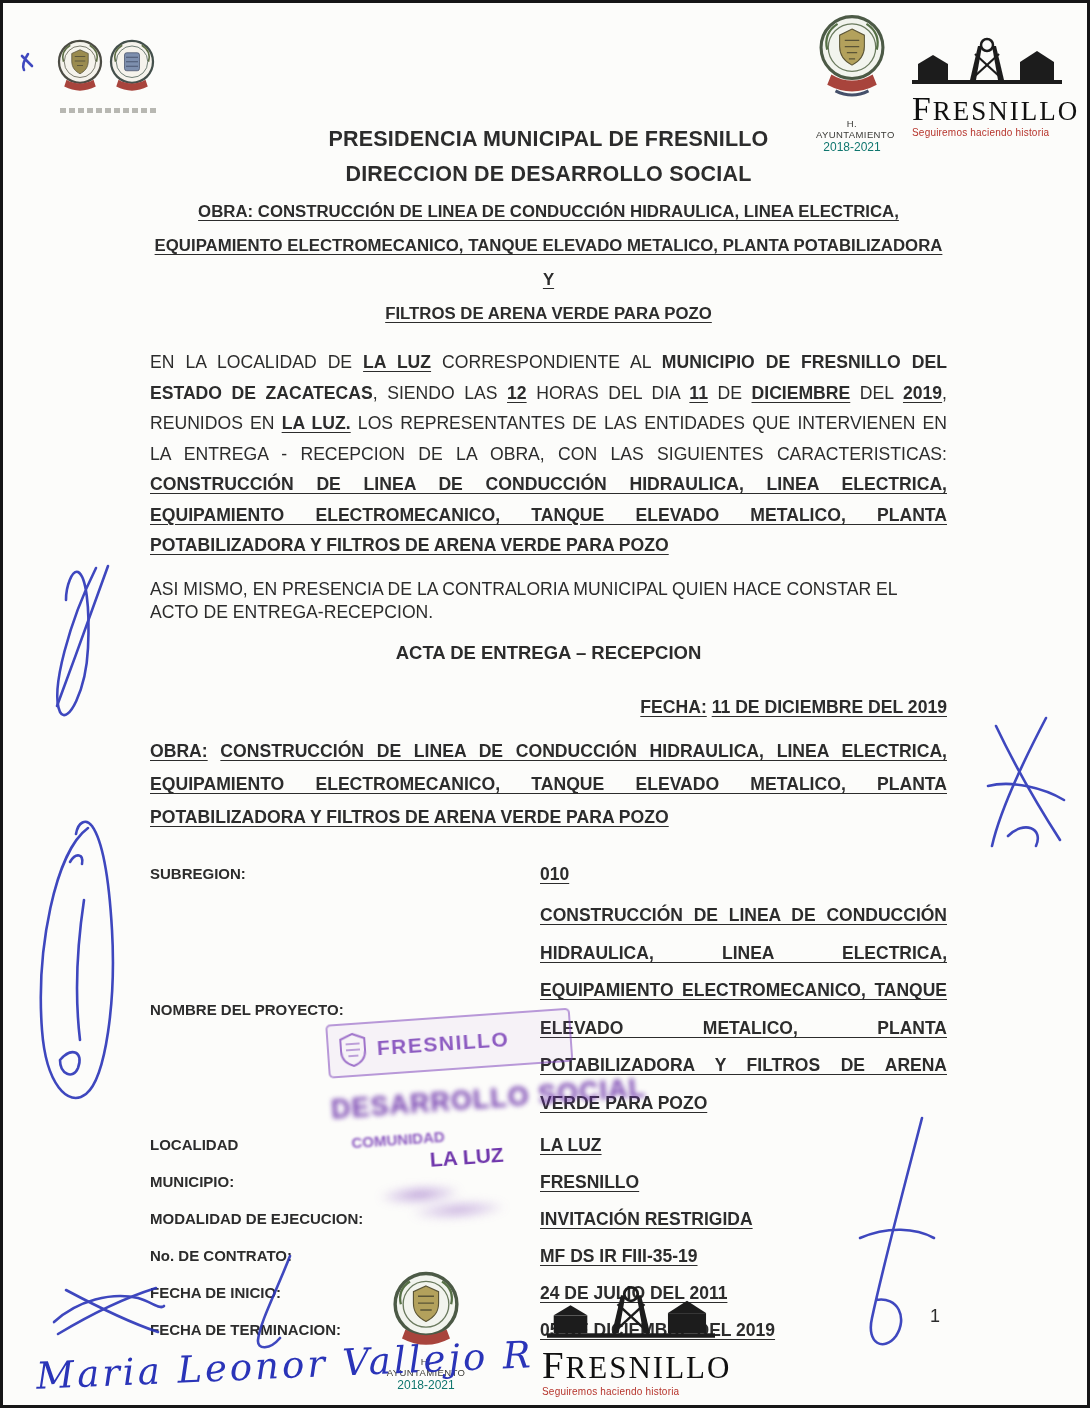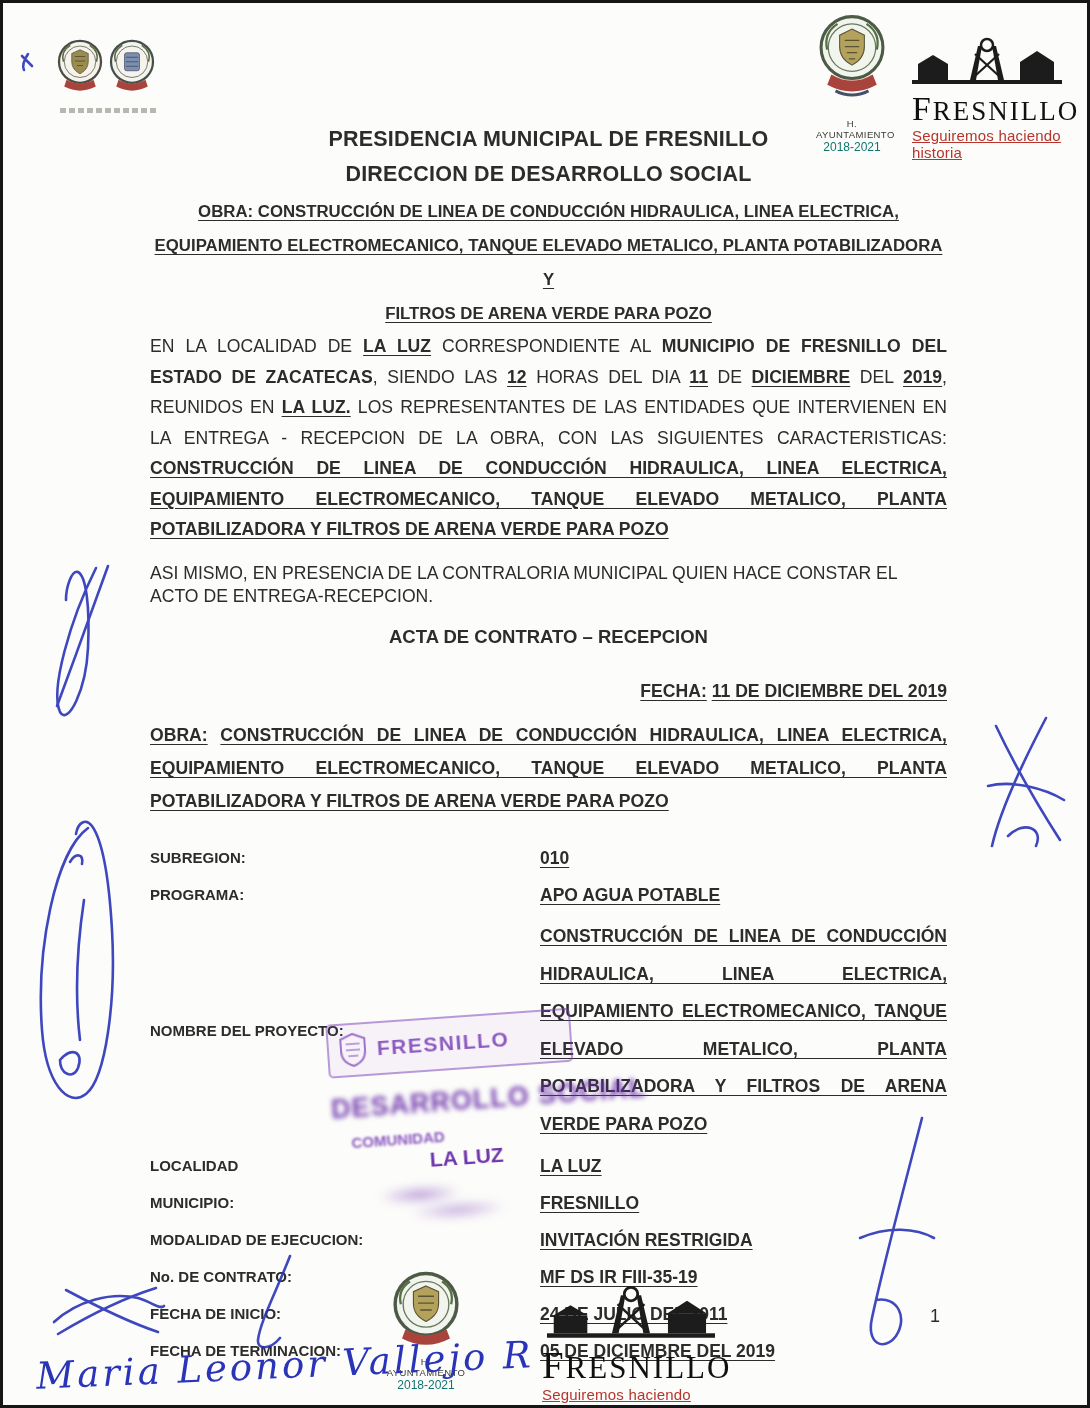--- a/index.html
+++ b/index.html
@@ -17,31 +17,31 @@
   .seal-tr{position:absolute;left:816px;top:12px;width:72px;text-align:center;z-index:2;}
   .seal-caption{font-size:9.5px;letter-spacing:.4px;color:#3a3a36;margin-top:2px;}
   .seal-caption2{font-size:12px;color:#0f766e;}
   .fres-logo{position:absolute;z-index:2;}
   .fres-logo.top{left:912px;top:36px;width:150px;}
   .fres-logo.bottom{left:542px;top:1284px;width:178px;}
   .fres-word{font-family:"Liberation Serif", serif;color:#101010;letter-spacing:2px;line-height:1;}
   .fres-logo.top .fres-word{font-size:27px;margin-top:2px;}
   .fres-logo.bottom .fres-word{font-size:31px;margin-top:2px;}
   .fres-word::first-letter{font-size:1.25em;}
-  .fres-slogan{color:#b6342c;font-size:15px;margin-top:1px;letter-spacing:.2px;text-decoration:underline;}
+  .fres-slogan{color:#b6342c;font-size:10px;margin-top:1px;letter-spacing:.2px;}
   .seal-bottom{position:absolute;left:386px;top:1270px;width:80px;text-align:center;z-index:2;}
 
   
   .content{position:absolute;left:150px;top:122px;width:797px;z-index:1;}
   .t1,.t2{font-size:21.5px;font-weight:bold;text-align:center;line-height:35px;letter-spacing:.2px;}
   .obra-head{font-size:16.8px;font-weight:bold;text-align:center;line-height:34px;margin-top:3px;}
   .u{text-decoration:underline;text-underline-offset:3px;}
   .b{font-weight:bold;}
   .bu{font-weight:bold;text-decoration:underline;text-underline-offset:3px;}
-  .intro{margin-top:0;font-size:17.6px;line-height:30.5px;text-align:justify;}
+  .intro{margin-top:16px;font-size:17.6px;line-height:30.5px;text-align:justify;}
   .closing{font-size:17.6px;line-height:23px;}
   .acta-title{text-align:center;font-weight:bold;font-size:18.5px;margin:11px 0 33px;}
   .fecha-line{text-align:right;font-size:17.6px;font-weight:bold;margin-bottom:5px;margin-top:8px;}
   .obra-block{font-size:17.6px;font-weight:bold;line-height:33px;text-align:justify;margin-bottom:26px;}
 
   .form{width:797px;}
   .frow{display:grid;grid-template-columns:390px 1fr;align-items:start;margin-bottom:9px;}
   .flabel{font-weight:bold;font-size:15px;line-height:28px;}
   .fvalue{font-weight:bold;font-size:17.5px;line-height:28px;
     text-decoration:underline;text-underline-offset:3px;}
@@ -138,37 +138,33 @@
 
   <div class="obra-head">
     <div><span class="u">OBRA: CONSTRUCCIÓN DE LINEA DE CONDUCCIÓN HIDRAULICA, LINEA ELECTRICA,</span></div>
     <div><span class="u">EQUIPAMIENTO ELECTROMECANICO, TANQUE ELEVADO METALICO, PLANTA POTABILIZADORA Y</span></div>
     <div><span class="u">FILTROS DE ARENA VERDE PARA POZO</span></div>
   </div>
 
   <p class="intro"><span>EN LA LOCALIDAD DE </span><span class="bu">LA LUZ</span><span> CORRESPONDIENTE AL </span><span class="b">MUNICIPIO DE FRESNILLO DEL ESTADO DE ZACATECAS</span><span>, SIENDO LAS </span><span class="bu">12</span><span> HORAS DEL DIA </span><span class="bu">11</span><span> DE </span><span class="bu">DICIEMBRE</span><span> DEL </span><span class="bu">2019</span><span>, REUNIDOS EN </span><span class="bu">LA LUZ.</span><span> LOS REPRESENTANTES DE LAS ENTIDADES QUE INTERVIENEN EN LA ENTREGA - RECEPCION DE LA OBRA, CON LAS SIGUIENTES CARACTERISTICAS: </span><span class="bu">CONSTRUCCIÓN DE LINEA DE CONDUCCIÓN HIDRAULICA, LINEA ELECTRICA, EQUIPAMIENTO ELECTROMECANICO, TANQUE ELEVADO METALICO, PLANTA POTABILIZADORA Y FILTROS DE ARENA VERDE PARA POZO</span></p>
   <p class="closing">ASI MISMO, EN PRESENCIA DE LA CONTRALORIA MUNICIPAL QUIEN HACE CONSTAR EL ACTO DE ENTREGA-RECEPCION.</p>
 
-  <div class="acta-title">ACTA DE CONTRATO – RECEPCION</div>
+  <div class="acta-title">ACTA DE ENTREGA – RECEPCION</div>
 
   <div class="fecha-line">
     <span class="u">FECHA:</span>
     <span class="u">11 DE DICIEMBRE DEL 2019</span>
   </div>
 
   <p class="obra-block"><span class="u">OBRA:</span> <span class="u">CONSTRUCCIÓN DE LINEA DE CONDUCCIÓN HIDRAULICA, LINEA ELECTRICA, EQUIPAMIENTO ELECTROMECANICO, TANQUE ELEVADO METALICO, PLANTA POTABILIZADORA Y FILTROS DE ARENA VERDE PARA POZO</span></p>
 
   <div class="form">
     <div class="frow">
       <div class="flabel">SUBREGION:</div>
       <div class="fvalue">010</div>
-    </div>
-    <div class="frow">
-      <div class="flabel">PROGRAMA:</div>
-      <div class="fvalue">APO AGUA POTABLE</div>
     </div>
     <div class="frow tall">
       <div class="flabel">NOMBRE DEL PROYECTO:</div>
       <div class="fvalue">CONSTRUCCIÓN DE LINEA DE CONDUCCIÓN HIDRAULICA, LINEA ELECTRICA, EQUIPAMIENTO ELECTROMECANICO, TANQUE ELEVADO METALICO, PLANTA POTABILIZADORA Y FILTROS DE ARENA VERDE PARA POZO</div>
     </div>
     <div class="frow">
       <div class="flabel">LOCALIDAD</div>
       <div class="fvalue">LA LUZ</div>
     </div>
     <div class="frow">

